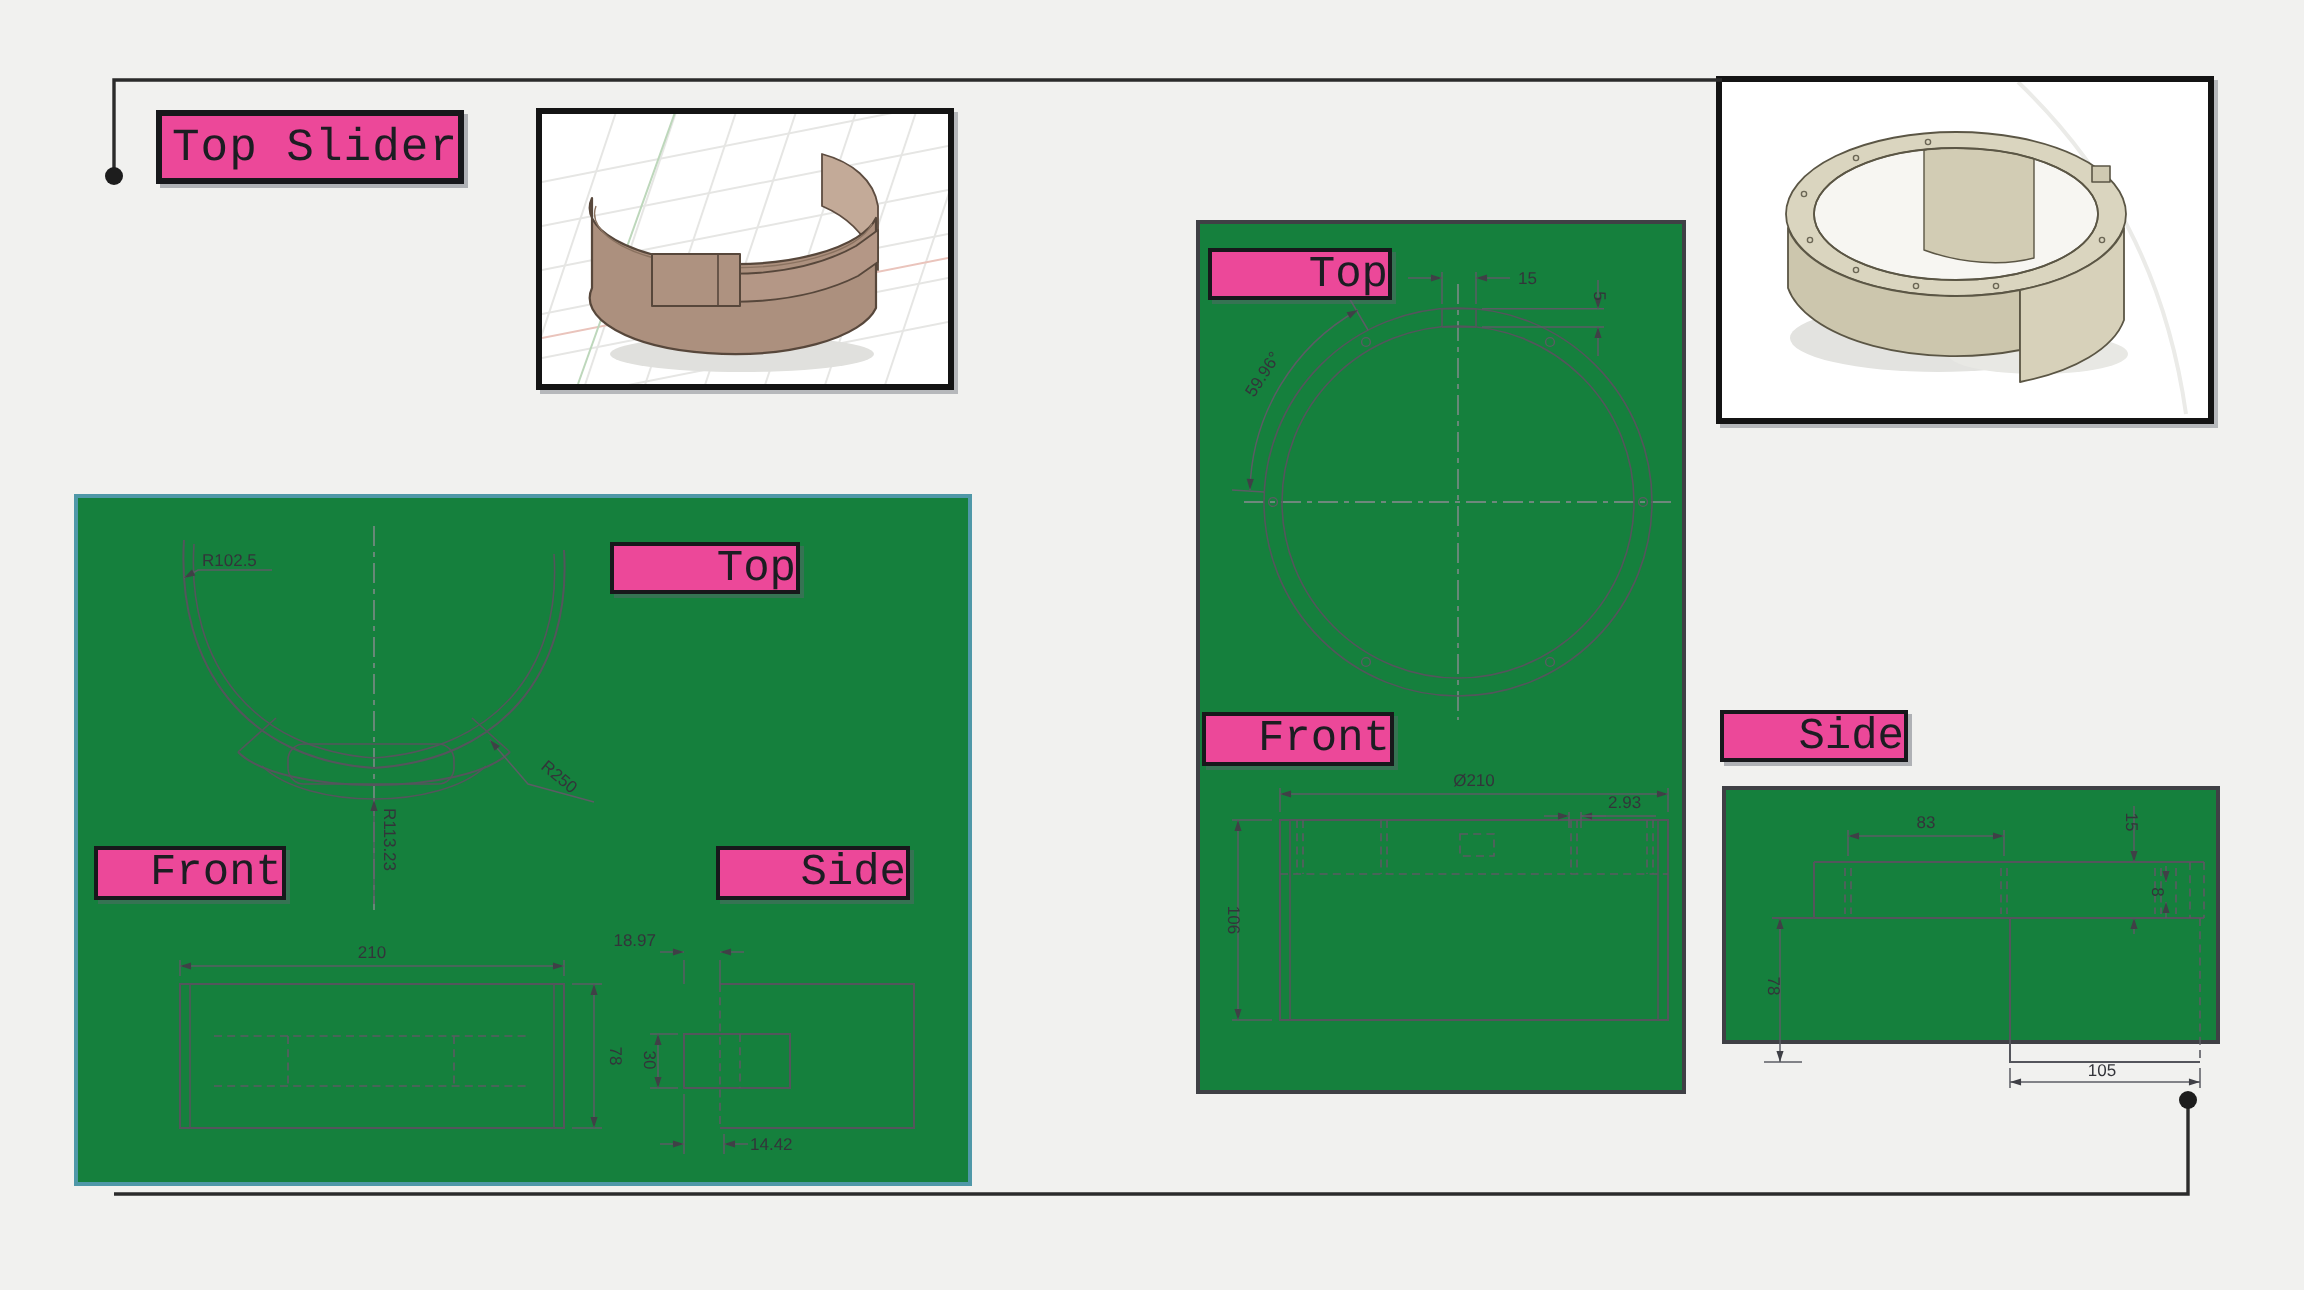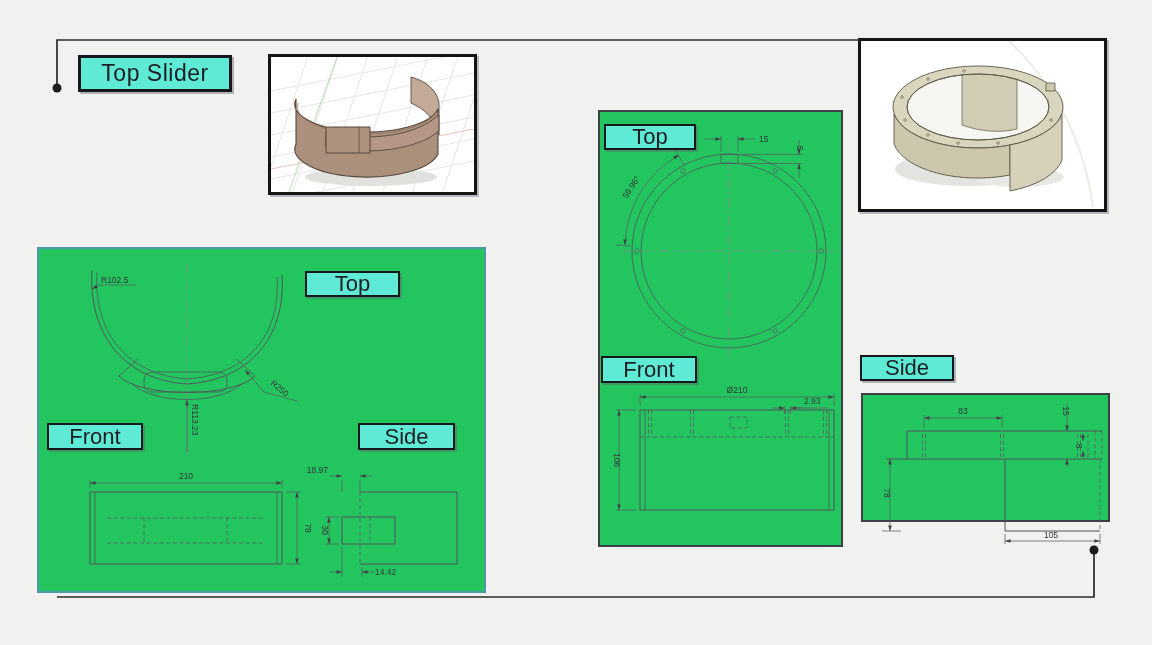--- a/index.html
+++ b/index.html
@@ -1,26 +1,26 @@
 <!DOCTYPE html>
 <html><head>
 <meta charset="utf-8">
 <style>
   html,body{margin:0;padding:0;background:#d8d8d6;}
   .canvas{position:relative;width:1152px;height:645px;background:#f1f1ef;overflow:hidden;
           font-family:"Liberation Sans", sans-serif;}
   .abs{position:absolute;}
-  .label-box{display:flex;align-items:center;justify-content:center;
-             background:#5eead4;border:3px solid #17181b;box-sizing:border-box;
-             box-shadow:2px 2px 0 rgba(95,100,110,.45);color:#1c1d22;}
+  .label-box{display:flex;align-items:center;justify-content:flex-end;
+             background:#ec4899;border:3px solid #17181b;box-sizing:border-box;
+             box-shadow:2px 2px 0 rgba(95,100,110,.45);color:#1c1d22;font-family:Liberation Mono, monospace;}
   .label-big{font-size:23px;letter-spacing:.5px;}
   .label-small{border-width:2px;font-size:22px;}
   .frame{background:#ffffff;border:3px solid #141414;box-sizing:border-box;
          box-shadow:2px 2px 0 rgba(95,100,110,.4);}
-  .panel{background:#22c55e;box-sizing:border-box;}
+  .panel{background:#15803d;box-sizing:border-box;}
   .panel-teal{border:2px solid #4f98a8;text-align:right;}
   .panel-dark{border:2px solid #3f4045;}
   svg{display:block;}
   .ln{stroke:#54555c;stroke-width:1;fill:none;}
   .ln2{stroke:#54555c;stroke-width:.8;fill:none;}
   .hid{stroke:#5a5b62;stroke-width:.8;fill:none;stroke-dasharray:4 2.6;}
   .cl{stroke:#8a8b91;stroke-width:.7;fill:none;stroke-dasharray:10 3 2.5 3;}
   .dim{stroke:#5b5c64;stroke-width:.75;fill:none;}
   .dimtext{font-family:"Liberation Sans",sans-serif;font-size:8.5px;fill:#33343a;}
   .conn{stroke:#2b2b2b;stroke-width:1.7;fill:none;}

